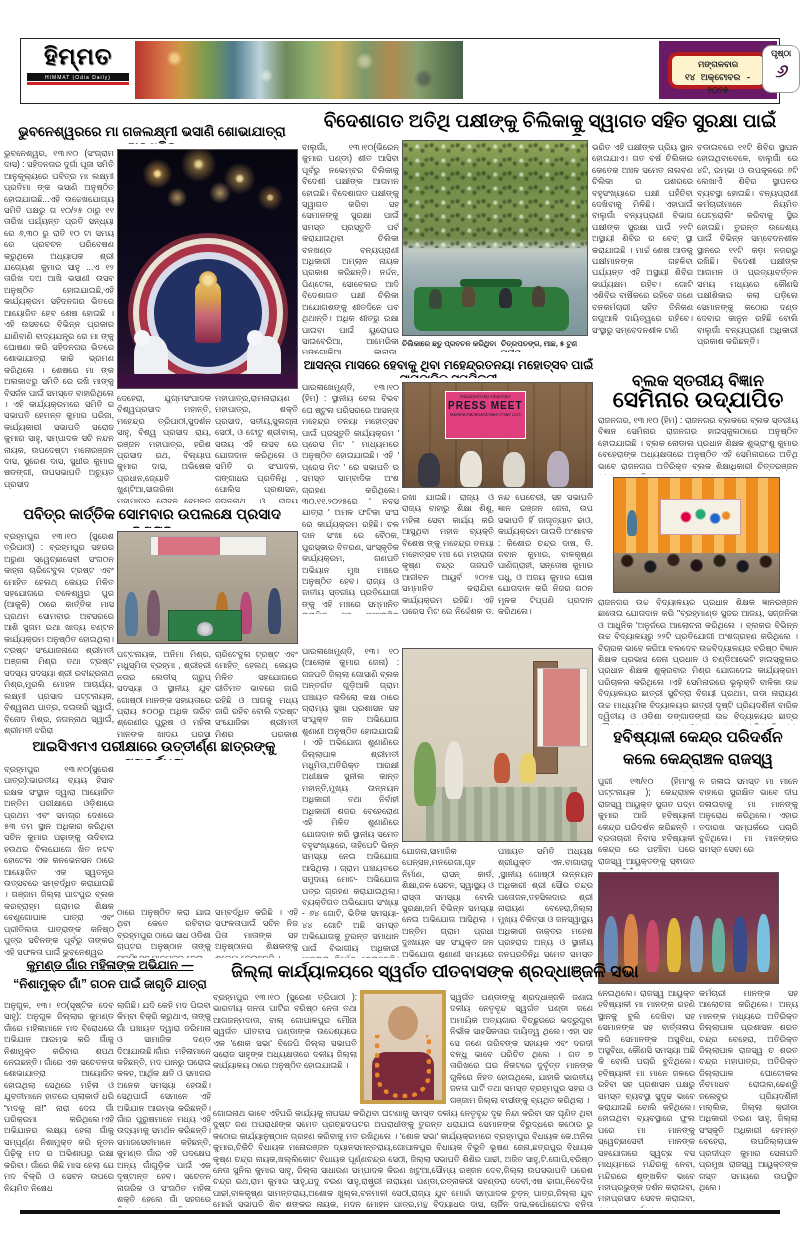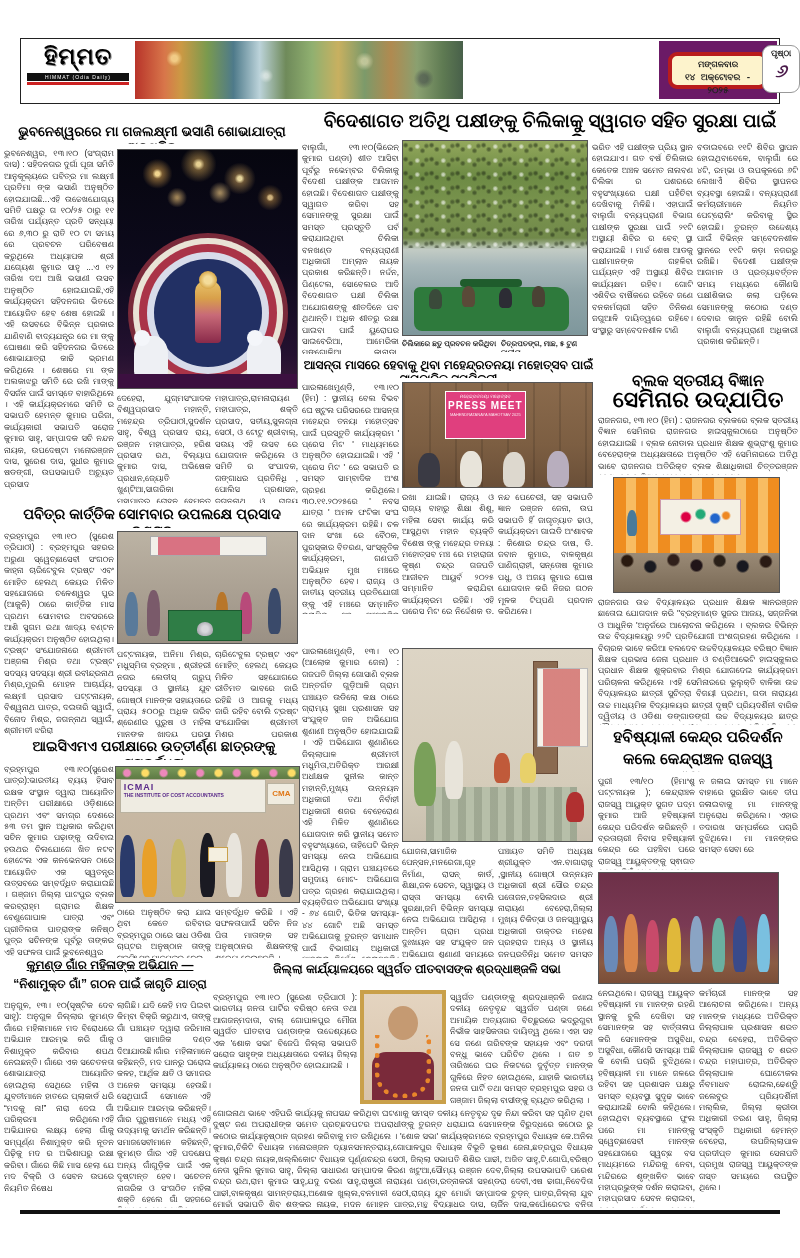--- a/index.html
+++ b/index.html
@@ -67,21 +67,21 @@
                  radial-gradient(circle at 75% 70%,rgba(30,40,20,.5) 0 1px,transparent 3px),
                  radial-gradient(circle at 90% 35%,rgba(30,40,20,.45) 0 1px,transparent 3px);
       background-size:26px 14px;}
   .boat{position:absolute;left:6%;right:10%;bottom:4px;height:44px;background:#2e7a3c;border-radius:6px 14px 8px 8px;}
   .boat:before{content:"";position:absolute;left:30%;top:-8px;width:40%;height:8px;background:#1f5c2c;border-radius:4px;}
   .pers{position:absolute;border-radius:45% 45% 25% 25%;}
   .ph-press{background:linear-gradient(180deg,#8a6a4c 0%,#7c5e42 60%,#6a4f38 100%);}
   .ph-press:before{content:"";position:absolute;inset:0;
       background:repeating-linear-gradient(90deg,rgba(0,0,0,.12) 0 2px,transparent 2px 26px);}
   .pbanner{position:absolute;left:22%;top:8%;width:42%;height:44%;background:#e03f7e;border:1px solid #fff;
-      color:#ffffff;text-align:center;overflow:hidden;}
+      color:#0f172a;text-align:center;overflow:hidden;}
   .pbanner .t1{font-size:5px;line-height:8px;}
   .pbanner .t2{font-size:10px;font-weight:bold;line-height:12px;letter-spacing:1px;}
   .pbanner .t3{font-size:4px;line-height:6px;opacity:.85;}
   .ph-sem{background:repeating-linear-gradient(90deg,#ef8d20 0 12px,#f8bc62 12px 22px);}
   .sem-ban{position:absolute;left:28%;top:18%;width:48%;height:30%;background:#f4f0e4;border:1px solid #c9a;
       overflow:hidden;}
   .sem-ban:before{content:"";position:absolute;inset:3px;
       background:radial-gradient(circle at 30% 50%,#d04 0 4px,transparent 6px),
                  radial-gradient(circle at 50% 40%,#2a7 0 4px,transparent 6px),
                  radial-gradient(circle at 70% 55%,#26c 0 4px,transparent 6px),
@@ -249,45 +249,29 @@
     <div class="pers" style="left:51%;bottom:10%;width:13px;height:56px;background:#8aa4c4;"></div>
     <div class="pers" style="left:63%;bottom:10%;width:13px;height:54px;background:#6ab0a0;"></div>
     <div class="pers" style="left:75%;bottom:10%;width:14px;height:56px;background:#3a4a8a;"></div>
     <div class="pers" style="left:88%;bottom:10%;width:13px;height:58px;background:#7ac0e0;"></div>
   </div>
   <div class="c" style="left:598px;top:988px;width:97px;height:220px;">ନେଇଥିଲେ। ରାଜସ୍ୱ ଆୟୁକ୍ତ ହବିଷ୍ୟାଳୀ ମା ମାନଙ୍କ ରହଣି ସ୍ଥାନକୁ ବୁଲି ଦେଖିବା ସହ ସେମାନଙ୍କ ସହ ବାର୍ତ୍ତାଳାପ କରି ସେମାନଙ୍କ ଅସୁବିଧା, ଅସୁବିଧା, କୌଣସି ସମସ୍ୟା ଅଛି କି ବୋଲି ପଚାରି ବୁଝିଥିଲେ। ହବିଷ୍ୟାଳୀ ମା ମାନେ ଜଳରେ ରହିବା ସହ ପ୍ରଶାସନ ପକ୍ଷରୁ ସମସ୍ତ ବ୍ୟବସ୍ଥା ସୁଦୃଢ ଭାବେ କରାଯାଇଛି ବୋଲି କହିଥିଲେ। ହୋଇଥିବା ବ୍ୟବସ୍ଥାରେ ଫୁଲ ପରେ ମା ମାନଙ୍କୁ ସ୍ୱେଚ୍ଛାସେବୀ ମାନଙ୍କ ସହଯୋଗରେ ସ୍ୱଚ୍ଛ ବସ ମାଧ୍ୟମରେ ମନ୍ଦିରକୁ ନେବା, ମନ୍ଦିରରେ ଶୃଙ୍ଖଳିତ ଭାବେ ମହାପ୍ରଭୁଙ୍କ ଦର୍ଶନ କରାଇବା, ମହାପ୍ରସାଦ ସେବନ କରାଇବା, ଭଜନ ଗାର୍ଜନର ବ୍ୟବସ୍ଥା ଇତ୍ୟାଦି ବହୁ ଖୁବ ଭଲ ଭାବରେ ହୋଇଥିବା ବୋଲି ମା ମାନେ ପ୍ରକାଶ କରିଥିଲେ। ନିବାସ ମଧ୍ୟରେ ଦୀପ</div>
   <div class="c" style="left:699px;top:988px;width:99px;height:220px;">କର୍ମଚାରୀ ମାନଙ୍କ ସହ ଆଲୋଚନା କରିଥିଲେ। ଅନ୍ୟ ମାନଙ୍କ ମଧ୍ୟରେ ଅତିରିକ୍ତ ଜିଲ୍ଲାପାଳ ପ୍ରଶାସନ ଶରତ ଚନ୍ଦ୍ର ବେହେରା, ଅତିରିକ୍ତ ଜିଲ୍ଲାପାଳ ରାଜସ୍ୱ ଚ ଶରତ ଚନ୍ଦ୍ର ମହାପାତ୍ର, ଅତିରିକ୍ତ ଜିଲ୍ଲାପାଳ ଘୋଟୋକଲ ନଁବମାଧବ ରୋଇଲ,ଢେଣ୍ଡୁି ଜଲେବୁର ପ୍ରିୟଦର୍ଶିନୀ ମଲ୍ଲିକ, ଜିଲ୍ଲା କ୍ରୀଡା ଅଧିକାରୀ ତରଣ ସାହୁ, ଜିଲ୍ଲା ସଂସ୍କୃତି ଅଧିକାରୀ ହେମନ୍ତ ବେହେରା, ଉପଜିଲ୍ଲାପାଳ ପ୍ରଦୀପ୍ତ କୁମାର ସେନାପତି ପ୍ରମୁଖ ରାଜସ୍ୱ ଆୟୁକ୍ତଙ୍କ ଗସ୍ତ ସମୟରେ ଉପସ୍ଥିତ ଥିଲେ।</div>
 
   <div class="hl" style="left:6px;top:738px;width:296px;height:22px;font-size:14px;">ଆଇସିଏମଏ ପରୀକ୍ଷାରେ ଉତ୍ତୀର୍ଣ୍ଣ ଛାତ୍ରଙ୍କୁ ସମ୍ବର୍ଦ୍ଧନା</div>
   <div class="c" style="left:4px;top:764px;width:110px;height:194px;">ବ୍ରହ୍ମପୁର ୧୩।୧୦(ସୁରେଶ ପାତ୍ର):ଭାରତୀୟ ବ୍ୟୟ ହିସାବ ରକ୍ଷକ ସଂସ୍ଥାନ ଦ୍ୱାରା ଆୟୋଜିତ ଅନ୍ତିମ ପରୀକ୍ଷାରେ ଓଡ଼ିଶାରେ ପ୍ରଥମ ଏବଂ ସମଗ୍ର ଦେଶରେ ୫୩ ତମ ସ୍ଥାନ ଅଧିକାର କରିଥିବା ସଚିନ କୁମାର ପଢ଼ାଙ୍କୁ ଉଦିବାଇ ହଉଥର ଚିଲଯୋଗେ ଖିତ ନଟବ ହୋଟେଲ ଏକ କନଭେନସନ ଠାରେ ଆୟୋଜିତ ଏକ ସ୍ୱତନ୍ତ୍ର ଉତ୍ସବରେ ସମ୍ବର୍ଦ୍ଧିତ କରାଯାଇଛି । ଗଞ୍ଜାମ ଜିଲ୍ଲା ପାଟପୁର ବ୍ଲକ କରବ୍ରାହ୍ମ ଗ୍ରାମର ଶିକ୍ଷକ ବେଣୁଗୋପାଳ ପାତ୍ରା ଏବଂ ପ୍ରୀତିଲତା ପାତ୍ରାଙ୍କ କନିଷ୍ଠ ପୁତ୍ର ସଚିନଙ୍କ ପୂର୍ବରୁ ତାଙ୍କର ଏହି ସଫଳତା ପାଇଁ ଭୁବନେଶ୍ୱର</div>
-  <div class="ph ph-icmai" style="left:115px;top:766px;width:185px;height:137px;">
-    <div class="garl"></div>
-    <div class="iban">
-      <div class="l1">ICMAI</div>
-      <div class="l2">THE INSTITUTE OF COST ACCOUNTANTS</div>
-    </div>
-    <div class="cma">CMA</div>
-    <div class="pers" style="left:2%;bottom:4%;width:15px;height:62px;background:#2a3a6a;"></div>
-    <div class="pers" style="left:14%;bottom:4%;width:15px;height:58px;background:#e8a02a;"></div>
-    <div class="pers" style="left:30%;bottom:4%;width:15px;height:58px;background:#c8b86a;"></div>
-    <div class="pers" style="left:46%;bottom:4%;width:15px;height:64px;background:#1a1a22;"></div>
-    <div class="pers" style="left:60%;bottom:4%;width:16px;height:64px;background:#e8e4dc;"></div>
-    <div class="pers" style="left:76%;bottom:4%;width:14px;height:58px;background:#8a2a3a;"></div>
-    <div class="pers" style="left:89%;bottom:4%;width:14px;height:58px;background:#3a3a4a;"></div>
-    <div class="abs" style="left:50%;bottom:40px;width:18px;height:13px;background:#f4efe0;border:1px solid #caa14a;"></div>
-  </div>
   <div class="c" style="left:215px;top:907px;width:83px;height:51px;">ସମ୍ବର୍ଦ୍ଧିତ କରିଛି । ଏହି ସଫଳତାପାଇଁ ସଚିନ ନିଜ ପିତା ମାତାଙ୍କ ସହ ଅନୁଷ୍ଠାନର ଶିକ୍ଷକଙ୍କୁ ଶ୍ରେୟ ଦେଇଛନ୍ତି ।</div>
   <div class="c" style="left:117px;top:907px;width:94px;height:51px;">ଠାରେ ଅନୁଷ୍ଠିତ କରା ଯାଇ ଥିବା କେତେ ରବିବାର ବ୍ରହ୍ମପୁର ଠାରେ ସାଧ ଓଡିଶା ଚାପ୍ଟର ଅନୁଷ୍ଠାନ ତାଙ୍କୁ ଟ୍ରଫି ସହ ମାନପତ୍ର ଦେଇ</div>
 
   <div class="hl" style="left:10px;top:958px;width:200px;height:18px;font-size:12px;text-decoration:underline;">କୁମଣ୍ଡ ଗାଁର ମହିଳାଙ୍କ ଅଭିଯାନ —</div>
   <div class="hl" style="left:10px;top:977px;width:200px;height:18px;font-size:12px;">“ନିଶାମୁକ୍ତ ଗାଁ” ଗଠନ ପାଇଁ ଜାଗୃତି ଯାତ୍ରା</div>
   <div class="c" style="left:4px;top:1000px;width:110px;height:208px;">ଅନୁଗୁଳ, ୧୩। ୧୦(ସୃଷ୍ଟିକ ଦେବ ସାହୁ): ଅନୁଗୁଳ ଜିଲ୍ଲାର କୁମଣ୍ଡ ଗାଁରେ ମହିଳାମାନେ ମଦ ବିରୋଧରେ ଅଭିଯାନ ଆରମ୍ଭ କରି ଗାଁକୁ ନିଶାମୁକ୍ତ କରିବାର ଶପଥ ନେଇଛନ୍ତି। ଗାଁରେ ଏକ ସଚେତନତା ଶୋଭାଯାତ୍ରା ଆୟୋଜିତ ହୋଇଥିଲା ସେଥିରେ ମହିଳା ଓ ଯୁବତୀମାନେ ହାତରେ ପ୍ଲାକାର୍ଡ ଧରି “ମଦକୁ ନା!” ନାରା ଦେଇ ଗାଁ ପରିକ୍ରମା କରିଥିଲେ।ଏହି ଅଭିଯାନର ଲକ୍ଷ୍ୟ ହେଲା ଗାଁକୁ ସମ୍ପୂର୍ଣ୍ଣ ନିଶାମୁକ୍ତ କରି ନୂତନ ପିଢ଼ିକୁ ମଦ ର ଅଭିଶାପରୁ ରକ୍ଷା କରିବା। ଗାଁରେ କିଛି ମାସ ହେଲା ଯେ ମଦ ବିକ୍ରି ଓ ସେବନ ଉପରେ ନିୟମିତ ନିଷେଧ</div>
   <div class="c" style="left:117px;top:1000px;width:94px;height:208px;">ଲାଗିଛି। ଯଦି କେହି ମଦ ପିଇବା କିମ୍ବା ବିକ୍ରି କରୁଥାଏ, ତାଙ୍କୁ ଗାଁ ପଞ୍ଚାୟତ ଦ୍ୱାରା ଜରିମାନା ଓ ସାମାଜିକ ଦଣ୍ଡ ଦିଆଯାଉଛି।ଗାଁର ମହିଳାମାନେ କହିଛନ୍ତି, ମଦ ପାନରୁ ଘରୋଇ କଳହ, ଆର୍ଥିକ କ୍ଷତି ଓ ସମାଜର ଅନେକ ସମସ୍ୟା ହେଉଛି। ସେଥିପାଇଁ ସେମାନେ ଏହି ଅଭିଯାନ ଆରମ୍ଭ କରିଛନ୍ତି। ଗାଁର ପୁରୁଷମାନେ ମଧ୍ୟ ଏହି ଉଦ୍ୟମକୁ ସମର୍ଥନ କରିଛନ୍ତି। ସମାଜସେବୀମାନେ କହିଛନ୍ତି, କୁମଣ୍ଡ ଗାଁର ଏହି ପଦକ୍ଷେପ ଅନ୍ୟ ଗାଁଗୁଡ଼ିକ ପାଇଁ ଏକ ଦୃଷ୍ଟାନ୍ତ ହେବ। ସଚେତନ ନାଗରିକ ଓ ସଂଗଠିତ ମହିଳା ଶକ୍ତି ହେଲେ ଗାଁ ସହଜରେ ନିଶାମୁକ୍ତ ହୋଇପାରିବ।</div>
 
-  <div class="hl" style="left:195px;top:962px;width:444px;height:26px;font-size:12px;">ଜିଲ୍ଲା କାର୍ଯ୍ୟାଳୟରେ ସ୍ୱର୍ଗତ ପୀତବାସଙ୍କ ଶ୍ରଦ୍ଧାଞ୍ଜଳି ସଭା</div>
+  <div class="hl" style="left:213px;top:962px;width:444px;height:26px;font-size:17px;">ଜିଲ୍ଲା କାର୍ଯ୍ୟାଳୟରେ ସ୍ୱର୍ଗତ ପୀତବାସଙ୍କ ଶ୍ରଦ୍ଧାଞ୍ଜଳି ସଭା</div>
   <div class="c" style="left:213px;top:992px;width:144px;height:114px;">ବ୍ରହ୍ମପୁର ୧୩।୧୦ (ସୁରେଶ ତ୍ରିପାଠୀ ): ଭାରତୀୟ ଜନତା ପାର୍ଟିର ବରିଷ୍ଠ ନେତା ତଥା ଆଗଜନ୍ମଦାତା, ବାଲ୍ ଗୋପାଳପୁର ମୌଜା ସ୍ୱର୍ଗତ ପୀତବାସ ପଣ୍ଡାଙ୍କ ଉଦ୍ଦେଶ୍ୟରେ ଏକ 'ଶୋକ ସଭା' ବିଜେପି ଜିଲ୍ଲା ସଭାପତି ସରୋଜ ସାହୁଙ୍କ ଅଧ୍ୟକ୍ଷତାରେ ଦଳୀୟ ଜିଲ୍ଲା କାର୍ଯ୍ୟାଳୟ ଠାରେ ଅନୁଷ୍ଠିତ ହୋଇଯାଇଛି ।</div>
   <div class="ph ph-port" style="left:360px;top:990px;width:86px;height:114px;">
     <div class="head" style="left:50%;top:12px;width:30px;height:34px;transform:translateX(-50%);background:#c59a72;"></div>
     <div class="abs" style="left:50%;bottom:0;width:62px;height:48px;transform:translateX(-50%);background:#7a2a3a;border-radius:14px 14px 0 0;"></div>
     <div class="abs" style="left:50%;bottom:2px;width:46px;height:58px;transform:translateX(-50%);border:5px dotted #e8862a;border-top:none;border-radius:0 0 24px 24px;"></div>
   </div>
   <div class="c" style="left:450px;top:992px;width:143px;height:114px;">ସ୍ୱର୍ଗତ ପଣ୍ଡାଙ୍କୁ ଶ୍ରଦ୍ଧାଞ୍ଜଳି ଜଣାଇ ଦଳୀୟ ନେତୃବୃନ୍ଦ ସ୍ୱର୍ଗତ ପଣ୍ଡା ଜଣେ ଅମାୟିକ ଅତ୍ୟଗାର ବିଚ୍ଛୁରରେ ଭଦ୍ରୁଗୁବା ନିର୍ଭୀକ ସାହସିକତାର ଦାୟିତ୍ୱ ଥିଲେ। ଏହା ସହ ସେ ଜଣେ ଗରିବଙ୍କ ସହାୟକ ଏବଂ ଦରଦୀ ବନ୍ଧୁ ଭାବେ ପରିଚିତ ଥିଲେ । ଗତ ୭ ତାରିଖରେ ଘର ନିକଟରେ ଦୁର୍ବୃତ୍ତ ମାନଙ୍କ ଗୁଳିରେ ନିହତ ହୋଇଥିଲେ, ଯାହାକି ଭାରତୀୟ ଜନତା ପାର୍ଟି ତଥା ସମସ୍ତ ବ୍ରହ୍ମପୁର ସହର ଓ ଗଞ୍ଜାମ ଜିଲ୍ଲା ବାସୀଙ୍କୁ ବ୍ୟଥିତ କରିଥିଲା ।</div>
   <div class="c" style="left:213px;top:1108px;width:380px;height:100px;">ଗୋଇନାଥ ଭାବେ ଏହିପରି କାର୍ଯ୍ୟକୁ ନାପସନ୍ଦ କରିଥିବା ଘଟଣାକୁ ସମସ୍ତ ଦଳୀୟ ନେତୃବୃନ୍ଦ ଦୃଢ ନିନ୍ଦା କରିବା ସହ ଘୃଣିତ ଥିବା ଦୁଷ୍ଟ ଜଣ ଅପରାଧୀଙ୍କ ସମେତ ପ୍ରଚ୍ଛଦପଟର ଅପରାଧୀଙ୍କୁ ତୁରନ୍ତ ଧରାଯାଇ ସେମାନଙ୍କ ବିରୁଦ୍ଧରେ କଠୋର ରୁ କଠୋର କାର୍ଯ୍ୟାନୁଷ୍ଠାନ ଗ୍ରହଣ କରିବାକୁ ମତ ରଖିଥିଲେ । 'ଶୋକ ସଭା' କାର୍ଯ୍ୟକ୍ରମରେ ବ୍ରହ୍ମପୁର ବିଧାୟକ କେ.ଅନିଲ କୁମାର,ଚିକିଟି ବିଧାୟକ ମନୋରଞ୍ଜନ ଦ୍ୟାନସମନ୍ତରାୟ,ଗୋପାଳପୁର ବିଧାୟକ ବିଭୂତି ଭୂଷଣ ଜେନା,ଛତ୍ରପୁର ବିଧାୟକ କୃଷ୍ଣ ଚନ୍ଦ୍ର ନାୟକ,ଖଲ୍ଲିକୋଟ ବିଧାୟକ ପୂର୍ଣ୍ଣଚନ୍ଦ୍ର ସେଠୀ, ଜିଲ୍ଲା ସଭାପତି ଶିଶିର ପାଢୀ, ଅଜିତ ସାହୁ,ଟି.ଗୋପି,ବରିଷ୍ଠ ନେତା ସୁନିଲ କୁମାର ସାହୁ, ଜିଲ୍ଲା ସାଧାରଣ ସମ୍ପାଦକ କିରଣ ଖଟୁଆ,ସୌମ୍ୟ ରଞ୍ଜନ ଦେବ,ଜିଲ୍ଲା ଉପସଭାପତି ପରେଶ ଚନ୍ଦ୍ର ରଥ,ରାମ କୁମାର ସାହୁ,ଯଦୁ ଚରଣ ସାହୁ,ରାଷ୍ଟ୍ରୀ ନାରାୟଣ ପଣ୍ଡା,ରତ୍ନାକରୀ ସହଣ୍ଡରା ଦେବୀ,ଏଷ ଢାଗା,ନିବେଦିତା ପାଢୀ,ବାଳକୃଷ୍ଣ ସାମନ୍ତରାୟ,ଅଶୋକ ଖୁଲ୍ଲ,ବନମାଳୀ ସେଠୀ,ରାଜ୍ୟ ଯୁବ ମୋର୍ଚ୍ଚା ସମ୍ପାଦକ ଚୁଡ଼ନ୍ ପାତ୍ର,ଜିଲ୍ଲା ଯୁବ ମୋର୍ଚ୍ଚା ସଭାପତି ଶିବ ଶଙ୍କର ନାୟକ, ମଦନ ମୋହନ ପାତ୍ର,ମନ୍ଥ ବିଦ୍ୟାଧର ଦାସ, ଚାର୍ଜିନ ଦାସ,କର୍ପୋରେଟର ବନିତା ସାହୁ,ମଣ୍ଡଳ ସଭାପତି ବର୍ଷା ଚିରୂର୍ଶିରା,ମୋନିକା ଦାଷ,କସଢ୍ରାୟ ଜେନା,ସୁମତ ସାହୁ,ରାମକୃଷ୍ଣ ପହ୍ମନାୟକ,ପ୍ରତାପ ପାତ୍ର,ସଞ୍ଜୟ କୁମାର ବାସ,ଆଲୋକ କୁମାର ସାହୁ,ବିଷ୍ଣୁ ସୁବୃଷ୍ଟି,ଜି.ରାଜେନ୍ଦ୍ର ପ୍ରସାଦ,ଶ୍ରୀକାନ୍ତ ପାଢ଼ା,ସୂର୍ଯ୍ୟ ଦାସ,ପ୍ରତାପ ମିଶ୍ର,ଆଗଜନ୍ମଦାତା ବ୍ଲକ ବିକାଶ ପଣ୍ଡା,ସନ୍ତୋଷ ସାହୁ,ମନୋଜ ପଣ୍ଡା,ଗୋପାଳ ସ୍ୱାଇଁ,ରତ୍ନା ରାଣୀ ମହାପାତ୍ର,ଅମର ସାହୁ,ନୀଳକଣ୍ଠ ବେହେରା ଙ୍କ ସମେତ ବହୁ ଦଳୀୟ କାର୍ଯ୍ୟକର୍ତ୍ତା ସ୍ୱର୍ଗତ ପୀତବାସ ପଣ୍ଡାଙ୍କ ଫୋଟୋରେ ପୁଷ୍ପମାଲ୍ୟ ଅର୍ପଣ କରି ଅମର ଆତ୍ମାର ସଦଗତି କାମନା ନିମନ୍ତେ ଦୁଇ ମିନିଟ୍ ନୀରବ ପ୍ରାର୍ଥନା କରିବା ସହ ଶ୍ରଦ୍ଧାଞ୍ଜଳି ଜଣାଇଥିଲେ ।</div>
 
   <div class="bot-rule"></div>

